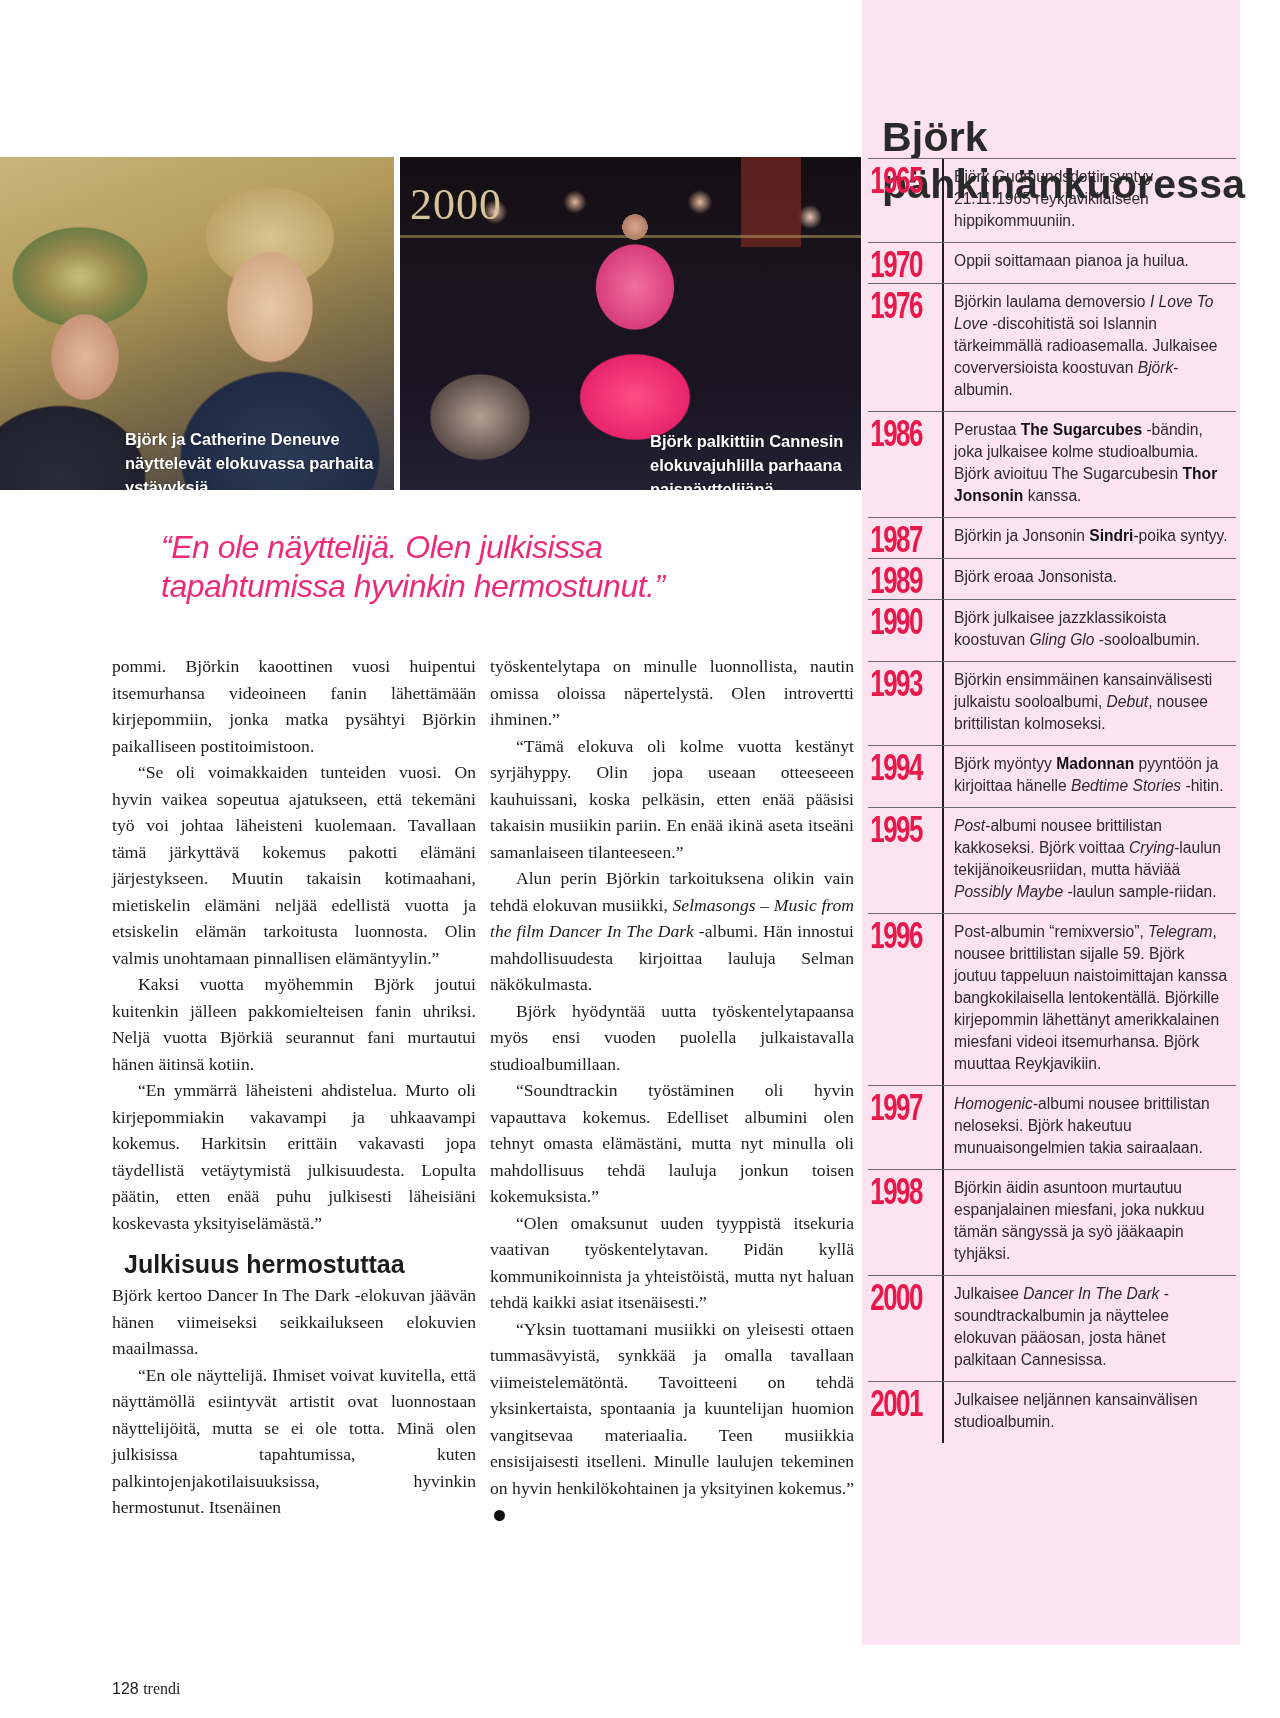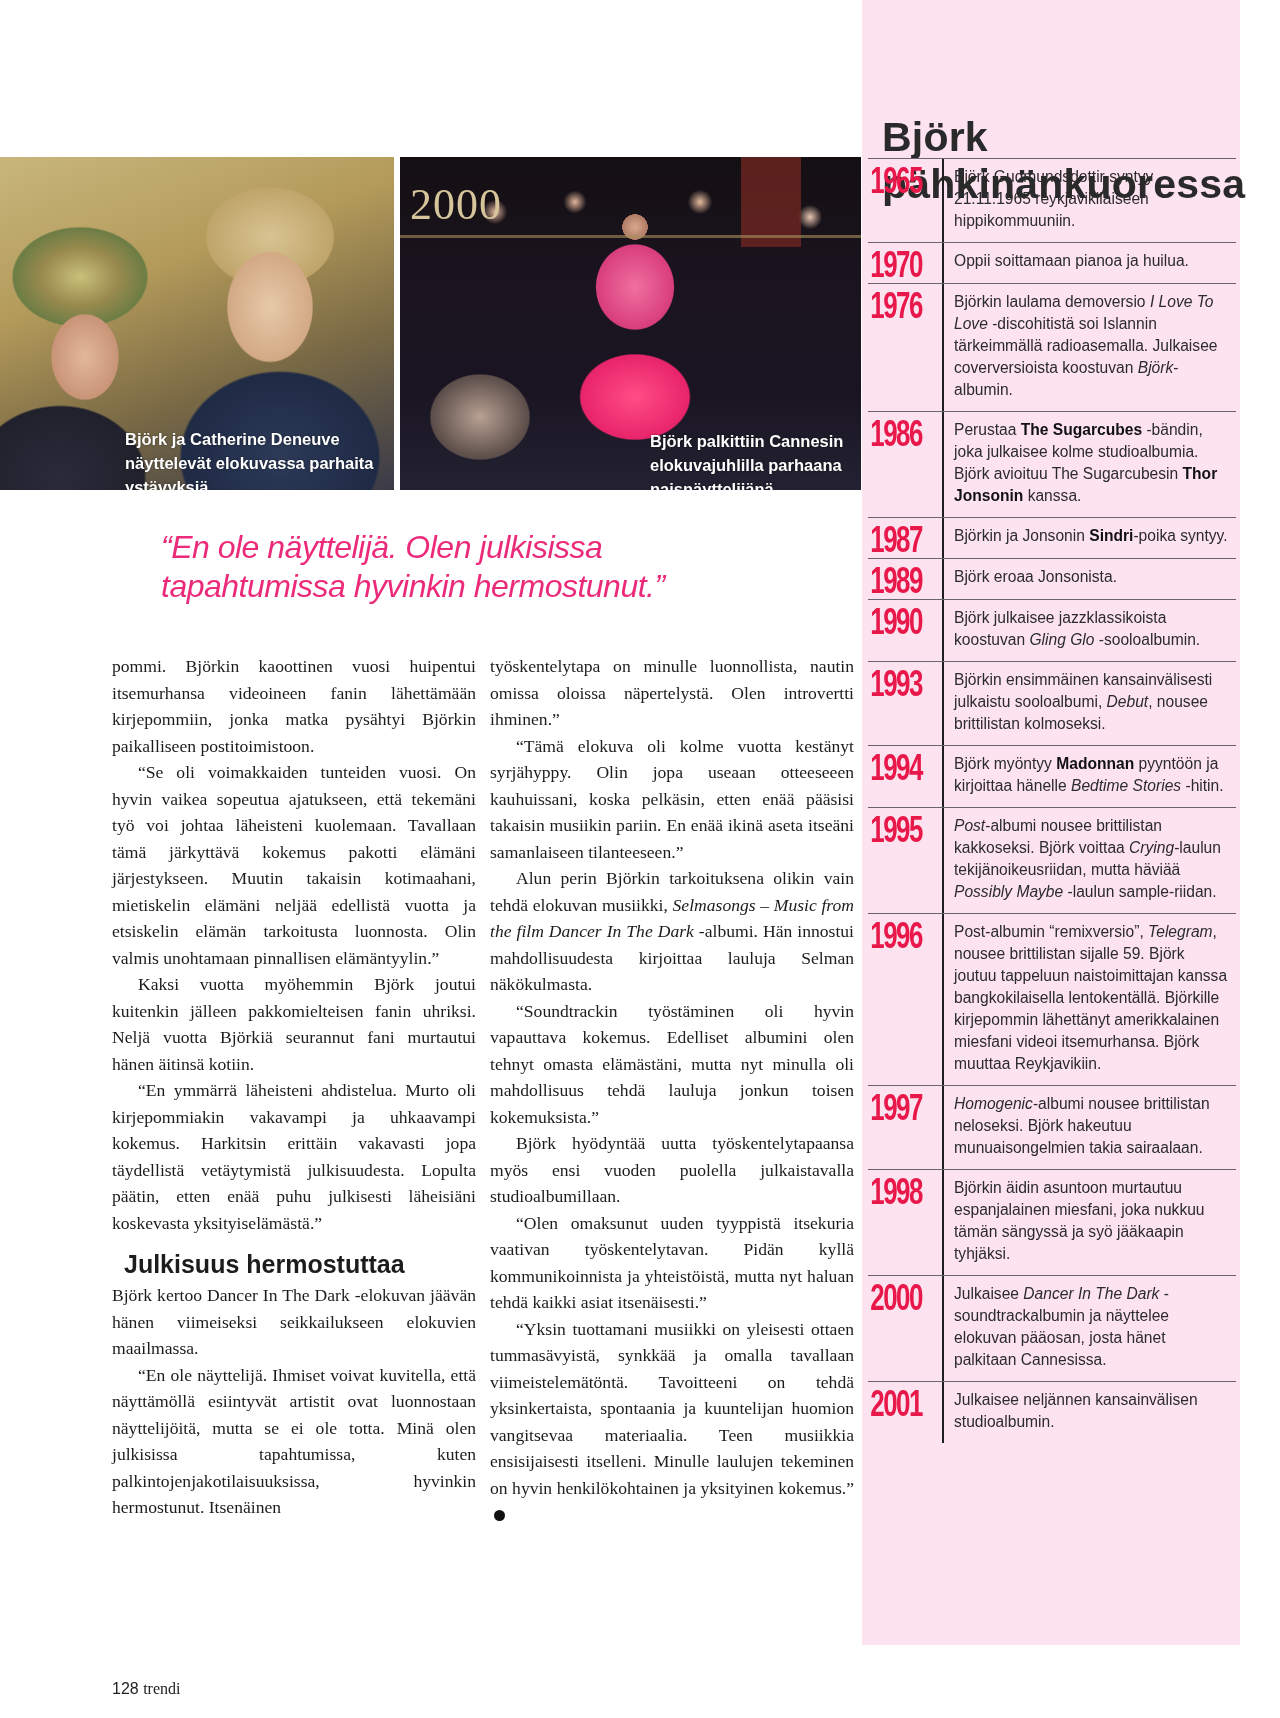--- a/index.html
+++ b/index.html
@@ -89,22 +89,22 @@
   <div id="col1-b">
       <p class="">Björk kertoo Dancer In The Dark -elokuvan jäävän hänen viimeiseksi seikkailukseen elokuvien maailmassa.</p>
       <p class="ind">“En ole näyttelijä. Ihmiset voivat kuvitella, että näyttämöllä esiintyvät artistit ovat luonnostaan näyttelijöitä, mutta se ei ole totta. Minä olen julkisissa tapahtumissa, kuten palkintojenjakotilaisuuksissa, hyvinkin hermostunut. Itsenäinen</p>
     </div>
 </div>
 <div class="col col-2">
   <div id="col2">
       <p class="">työskentelytapa on minulle luonnollista, nautin omissa oloissa näpertelystä. Olen introvertti ihminen.”</p>
       <p class="ind">“Tämä elokuva oli kolme vuotta kestänyt syrjähyppy. Olin jopa useaan otteeseeen kauhuissani, koska pelkäsin, etten enää pääsisi takaisin musiikin pariin. En enää ikinä aseta itseäni samanlaiseen tilanteeseen.”</p>
       <p class="ind">Alun perin Björkin tarkoituksena olikin vain tehdä elokuvan musiikki, <i>Selmasongs – Music from the film Dancer In The Dark</i> -albumi. Hän innostui mahdollisuudesta kirjoittaa lauluja Selman näkökulmasta.</p>
+      <p class="ind">Björk hyödyntää uutta työskentelytapaansa myös ensi vuoden puolella julkaistavalla studioalbumillaan.</p>
       <p class="ind">“Soundtrackin työstäminen oli hyvin vapauttava kokemus. Edelliset albumini olen tehnyt omasta elämästäni, mutta nyt minulla oli mahdollisuus tehdä lauluja jonkun toisen kokemuksista.”</p>
-      <p class="ind">Björk hyödyntää uutta työskentelytapaansa myös ensi vuoden puolella julkaistavalla studioalbumillaan.</p>
       <p class="ind">“Olen omaksunut uuden tyyppistä itsekuria vaativan työskentelytavan. Pidän kyllä kommunikoinnista ja yhteistöistä, mutta nyt haluan tehdä kaikki asiat itsenäisesti.”</p>
       <p class="ind">“Yksin tuottamani musiikki on yleisesti ottaen tummasävyistä, synkkää ja omalla tavallaan viimeistelemätöntä. Tavoitteeni on tehdä yksinkertaista, spontaania ja kuuntelijan huomion vangitsevaa materiaalia. Teen musiikkia ensisijaisesti itselleni. Minulle laulujen tekeminen on hyvin henkilökohtainen ja yksityinen kokemus.”<span class="end-mark"></span></p>
     </div>
 </div>
 
 <div class="folio">
   <span>128</span>
   <span class="mag">trendi</span>
 </div>
 

